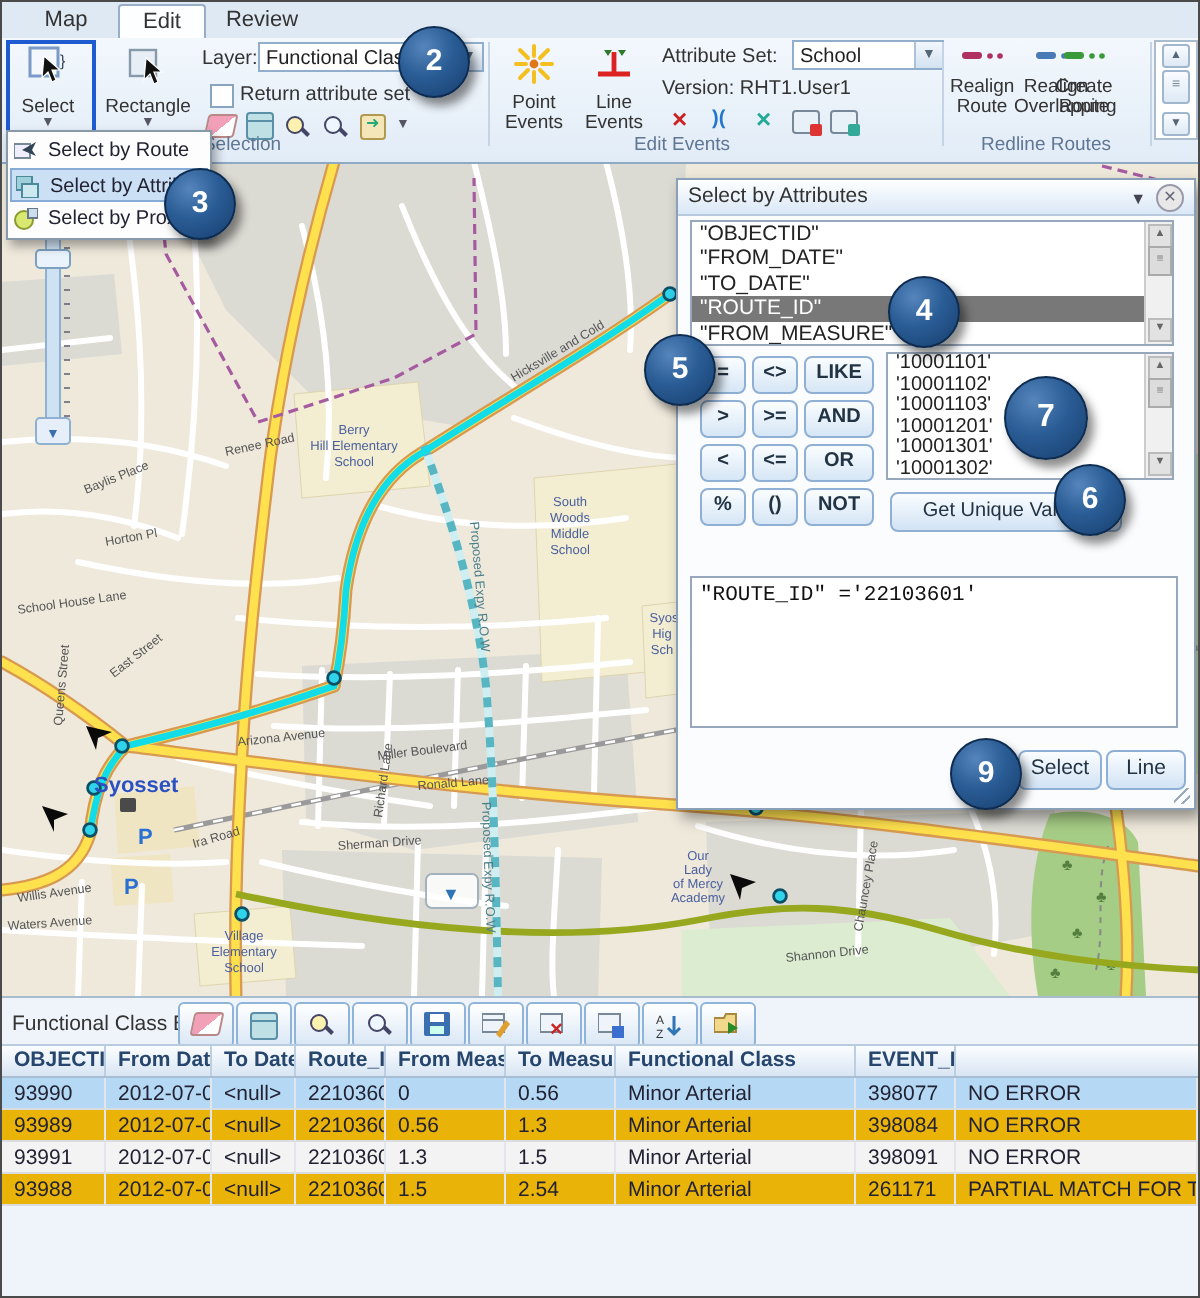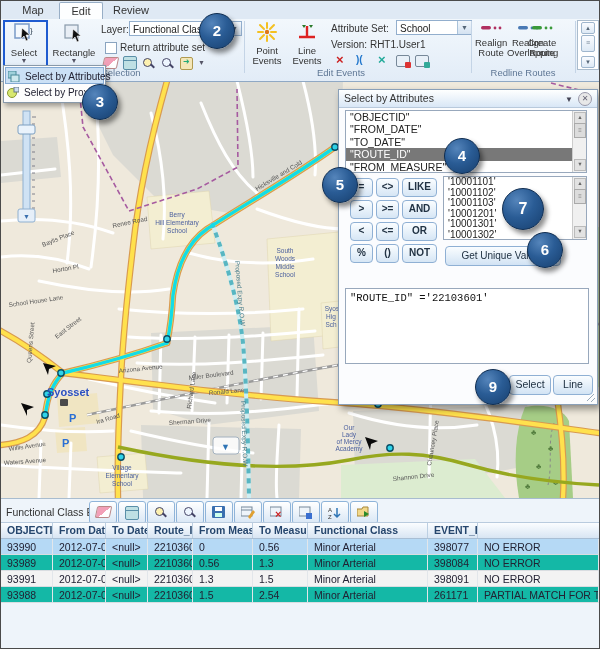--- a/index.html
+++ b/index.html
@@ -91,21 +91,21 @@
   .tbi{position:absolute;left:6px;top:4px;}
   .grid-head{position:absolute;left:0;top:23px;width:598px;height:17px;display:grid;
              grid-template-columns:52px 53px 42px 45px 60px 55px 120px 50px 1fr;
              background:linear-gradient(#fbfdff,#d8e5f3);border-top:1px solid #b9cbde;border-bottom:1px solid #a9bed4;box-sizing:border-box;}
   .gh{font-size:10.5px;font-weight:bold;color:#26466d;line-height:15px;padding-left:6px;border-right:1px solid #bccfe2;overflow:hidden;white-space:nowrap;}
   .grow{position:absolute;left:0;width:598px;height:16px;display:grid;
         grid-template-columns:52px 53px 42px 45px 60px 55px 120px 50px 1fr;}
   .gc{font-size:10.5px;color:#223;line-height:16px;padding-left:6px;border-right:1px solid #e2e6ea;
       border-bottom:1px solid #d9dde1;overflow:hidden;white-space:nowrap;}
   .rowsel{background:#b5d9f5;}
-  .rowa{background:#14b8a6;}
+  .rowa{background:#eab308;}
   .rowb{background:#f3f3f3;}
   .pgbtn{position:absolute;top:607px;width:20px;height:18px;background:linear-gradient(#ffffff,#dce9f6);
          border:1px solid #98b8d8;border-radius:3px;}
   .tri-l{width:0;height:0;border-top:5px solid transparent;border-bottom:5px solid transparent;border-right:7px solid #2f75b5;}
   .tri-r{width:0;height:0;border-top:5px solid transparent;border-bottom:5px solid transparent;border-left:7px solid #2f75b5;}
   .pbar{width:2px;height:10px;background:#2f75b5;}
   .pgbtn .in{display:flex;align-items:center;justify-content:center;gap:1px;height:100%;}
   .ptext{position:absolute;top:611px;font-size:10.5px;color:#333;}
   .psep{position:absolute;top:610px;font-size:11px;color:#8aa;}
   .pgdrop{position:absolute;left:180px;top:609px;width:26px;height:15px;background:#f2f2f2;border:1px solid #aaa;
@@ -433,20 +433,27 @@
     <div class="grp-label" style="left:462px;width:120px;">Redline Routes</div>
     <div class="gdiv" style="left:574px;"></div>
     <div class="scrollpane">
       <div class="sp-arrow" style="top:1px;">▲</div>
       <div class="sp-thumb">≡</div>
       <div class="sp-arrow" style="bottom:1px;">▼</div>
     </div>
   </div>
 
   <div class="menu">
+    <div class="menu-item">
+      <svg class="menu-ic" width="12" height="11">
+        <rect x="0" y="2" width="8" height="7" fill="#eef" stroke="#789"></rect>
+          <path d="M4,5 L11,1 L9,5 L11,8 Z" fill="#345"></path>
+      </svg>
+      <span>Select by Route</span>
+    </div>
     <div class="menu-item sel">
       <svg class="menu-ic" width="12" height="11">
         <rect x="0" y="0" width="8" height="7" fill="#9fd0da" stroke="#4a8a9a"></rect>
           <rect x="3" y="4" width="8" height="7" fill="#cde8ee" stroke="#4a8a9a"></rect>
       </svg>
       <span>Select by Attributes</span>
     </div>
     <div class="menu-item">
       <svg class="menu-ic" width="12" height="11">
         <circle cx="5" cy="6" r="4.5" fill="#d8e870" stroke="#8a9a30"></circle>

